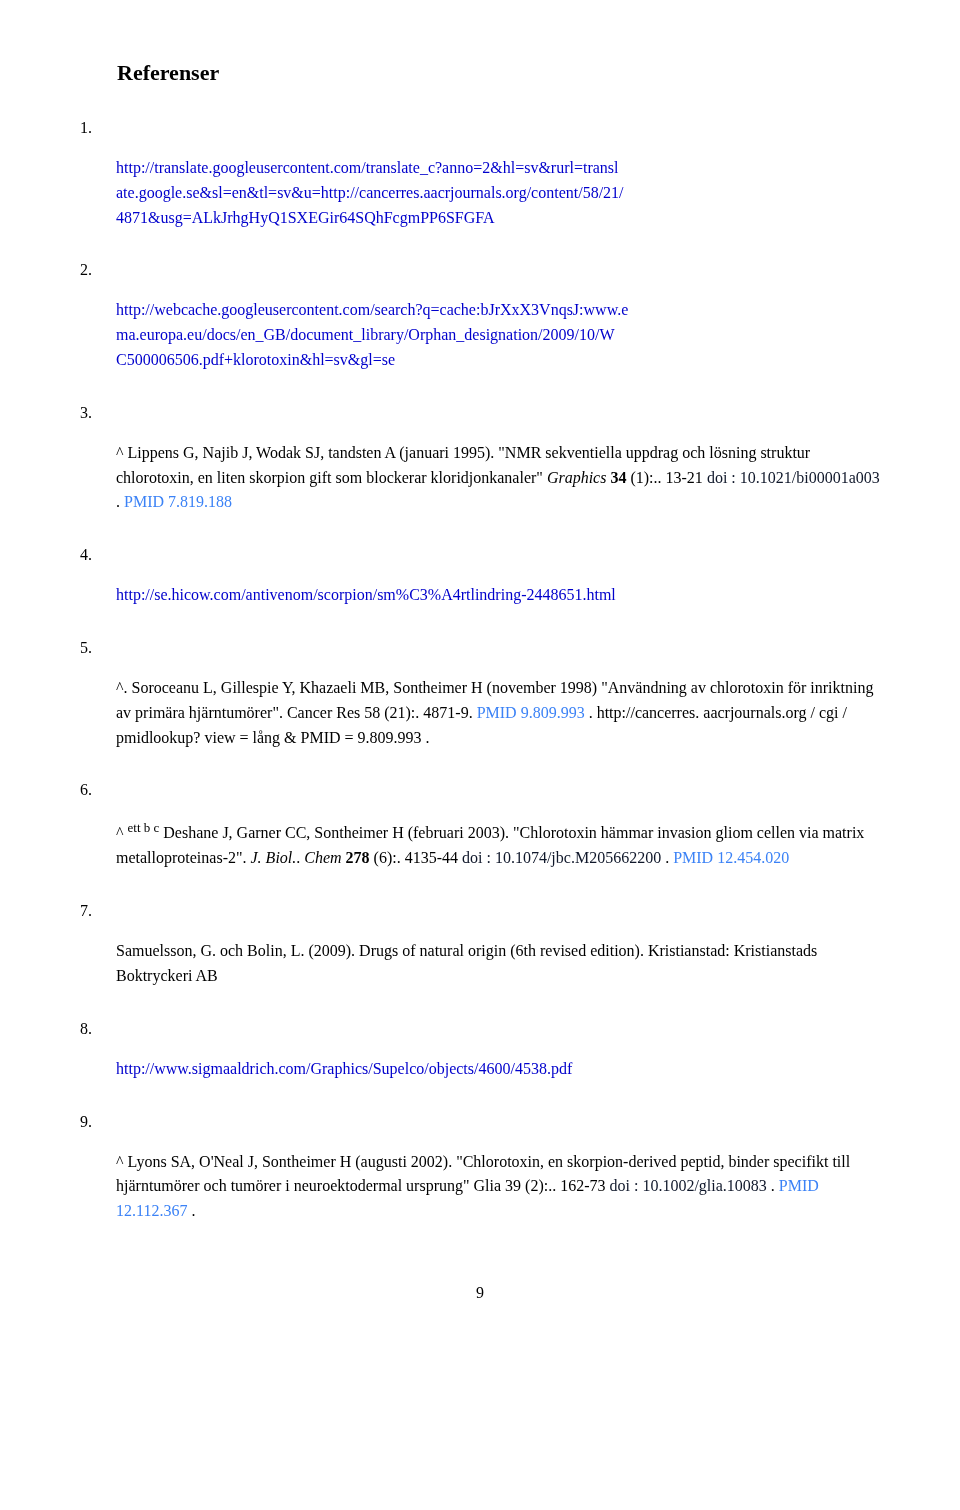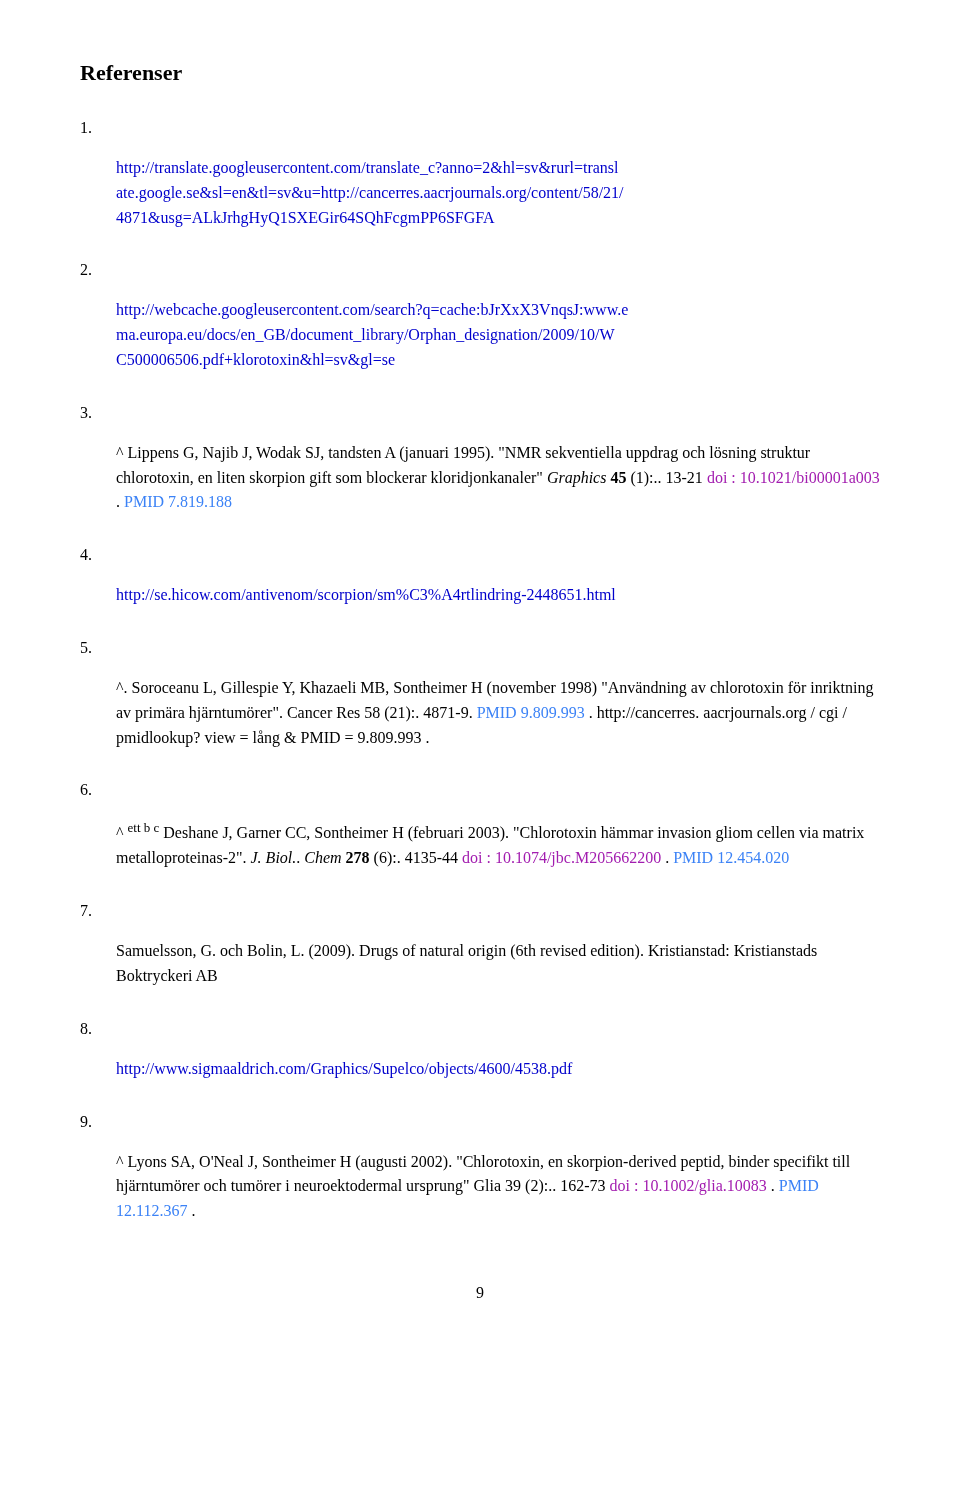--- a/index.html
+++ b/index.html
@@ -15,20 +15,21 @@
       color: #000000;
       width: 960px;
       min-height: 1510px;
       padding: 60px 80px 80px 80px;
     }
 
     h1 {
       font-size: 22px;
       font-weight: bold;
       margin-bottom: 30px;
+      margin-left: 37px;
     }
 
     .references-list {
       list-style: none;
       padding: 0;
     }
 
     .ref-item {
       display: flex;
       margin-bottom: 28px;
@@ -50,21 +51,21 @@
     a {
       color: #0000cc;
       text-decoration: none;
     }
 
     .pmid-link {
       color: #3b82f6;
     }
 
     .doi-link {
-      color: #a21caf;
+      color: #0f172a;
     }
 
     sup {
       font-size: 13px;
       vertical-align: super;
     }
 
     .italic {
       font-style: italic;
     }
@@ -106,21 +107,21 @@
       <a href="#">http://webcache.googleusercontent.com/search?q=cache:bJrXxX3VnqsJ:www.e
 ma.europa.eu/docs/en_GB/document_library/Orphan_designation/2009/10/W
 C500006506.pdf+klorotoxin&amp;hl=sv&amp;gl=se</a>
     </div>
   </li>
 
   <li class="ref-item">
     <span class="ref-number">3.</span>
     <div class="ref-content">
       <a href="#" class="caret-link">^</a>
-      <span> Lippens G, Najib J, Wodak SJ, tandsten A (januari 1995). "NMR sekventiella uppdrag och lösning struktur chlorotoxin, en liten skorpion gift som blockerar kloridjonkanaler" <span class="italic">Graphics</span> <span class="bold">45</span> (1):.. 13-21 <a href="#" class="doi-link">doi : 10.1021/bi00001a003</a> . <a href="#" class="pmid-link">PMID 7.819.188</a></span>
+      <span> Lippens G, Najib J, Wodak SJ, tandsten A (januari 1995). "NMR sekventiella uppdrag och lösning struktur chlorotoxin, en liten skorpion gift som blockerar kloridjonkanaler" <span class="italic">Graphics</span> <span class="bold">34</span> (1):.. 13-21 <a href="#" class="doi-link">doi : 10.1021/bi00001a003</a> . <a href="#" class="pmid-link">PMID 7.819.188</a></span>
     </div>
   </li>
 
   <li class="ref-item">
     <span class="ref-number">4.</span>
     <div class="ref-content">
       <a href="#">http://se.hicow.com/antivenom/scorpion/sm%C3%A4rtlindring-2448651.html</a>
     </div>
   </li>
 

